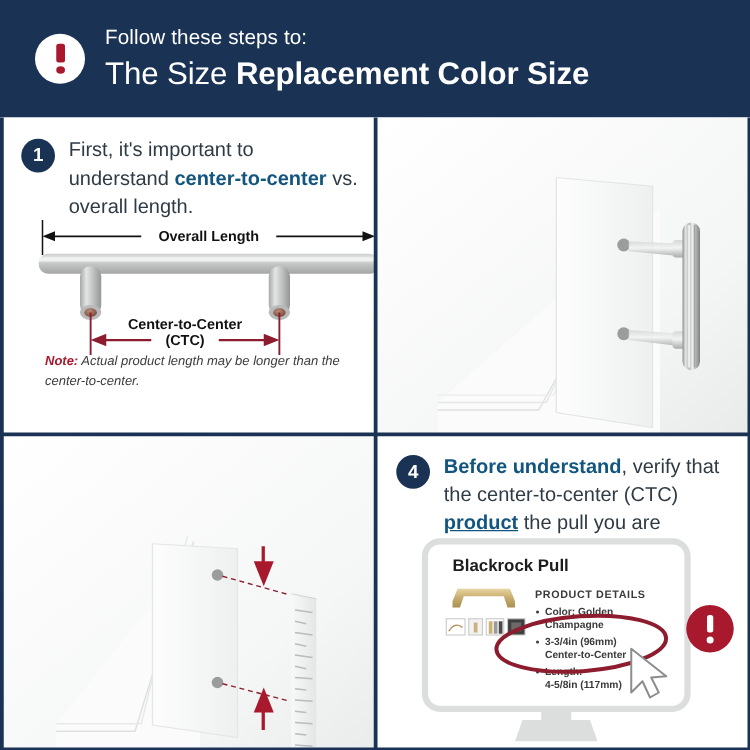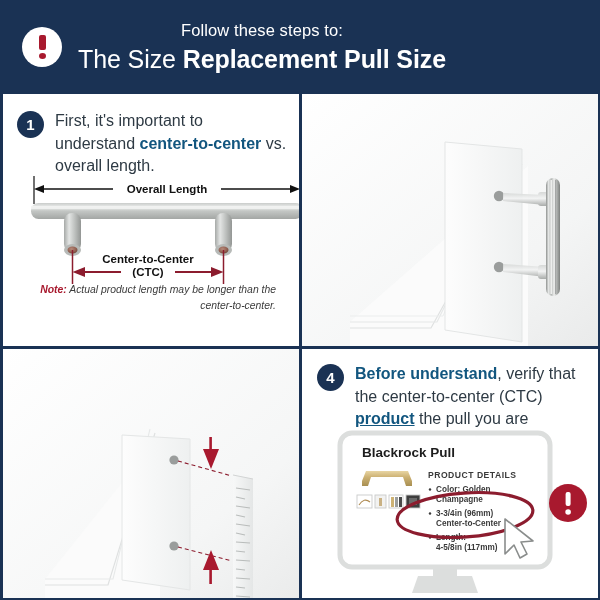--- a/index.html
+++ b/index.html
@@ -24,22 +24,21 @@
   
   .header {
     position: absolute;
     left: 0; top: 0;
     width: 600px;
     height: 94px;
     background: #1a3254;
     display: flex;
     align-items: center;
     box-sizing: border-box;
-    padding-left: 22px;
-    text-align: center;
+    padding-left: 28px;
   }
   .alert-badge {
     width: 40px; height: 40px;
     border-radius: 50%;
     background: #ffffff;
     display: flex;
     align-items: center;
     justify-content: center;
     flex: 0 0 auto;
     margin-right: 16px;
@@ -157,21 +156,21 @@
     width: 300px; height: 120px; padding-left: 17px;
   }
   .note {
     position: absolute;
     left: 36px; top: 188px;
     width: 240px;
     font-size: 10.4px;
     font-style: italic;
     line-height: 1.55;
     color: #3b3b3b;
-    text-align: right;
+    text-align: left;
   }
   .note .note-lead { color: #a8192e; font-weight: 700; font-style: italic; }
 
   
   .monitor-wrap {
     position: absolute;
     left: 0; top: 76px;
     width: 300px; height: 178px; text-align: center;
   }
 
@@ -181,21 +180,21 @@
 <body>
 
 <div id="infographic">
 
   <div class="header">
     <div class="alert-badge">
       <div class="bang"></div>
     </div>
     <div class="header-text">
       <div class="header-kicker">Follow these steps to:</div>
-      <div class="header-title"><span>The Size </span><span class="strong">Replacement Pull Size</span></div>
+      <div class="header-title"><span>The Size </span><span class="strong">Replacement Color Size</span></div>
     </div>
   </div>
 
   <div class="grid">
 
     <div class="panel p1">
       <div class="step-head">
         <div class="step-num">1</div>
         <div class="step-text"><span>First, it's important to understand </span><span class="accent">center-to-center</span><span> vs. overall length.</span></div>
       </div>

